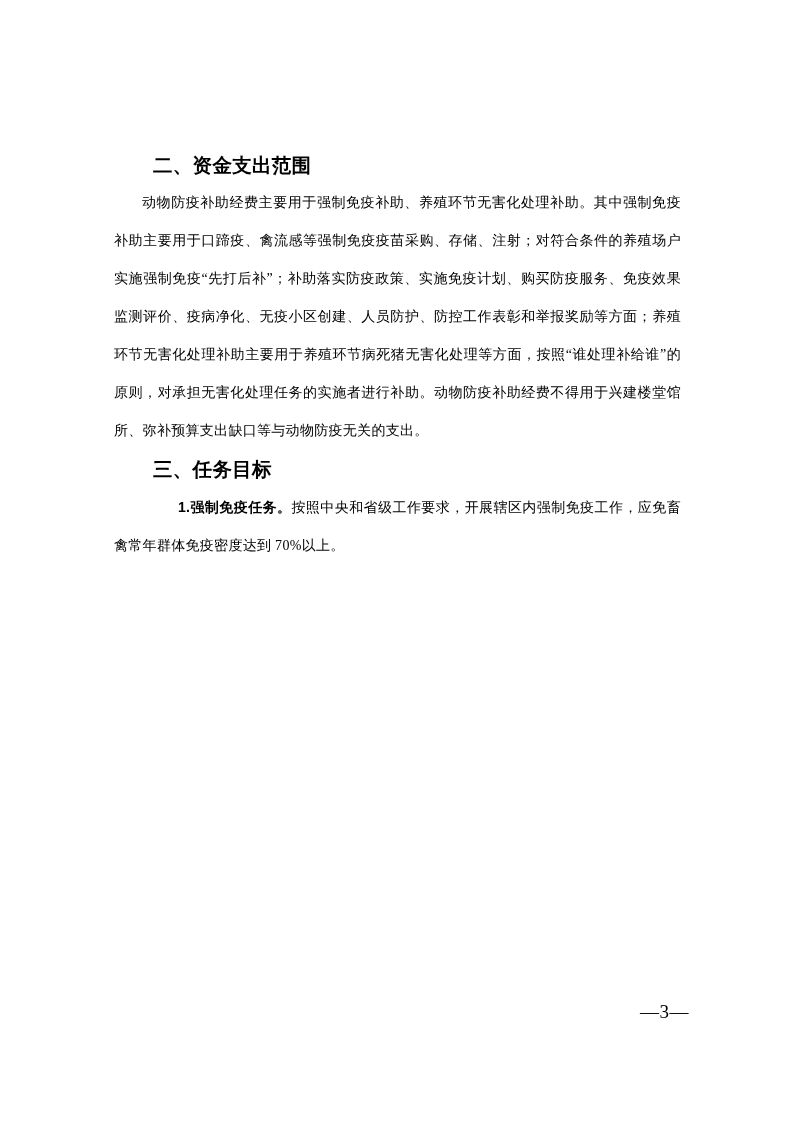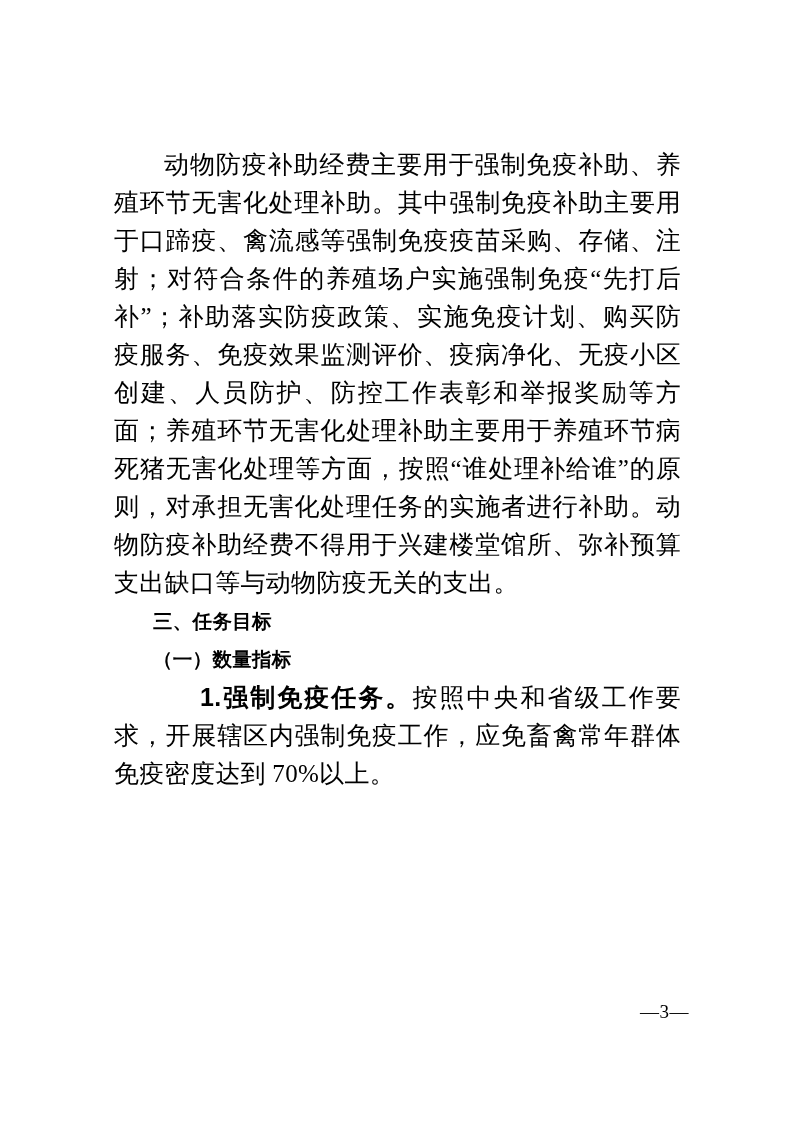--- a/index.html
+++ b/index.html
@@ -20,21 +20,21 @@
     top: 0;
     left: 0;
     width: 793px;
     height: 1122px;
     box-sizing: border-box;
     padding: 146px 112px 0 114px;
     background: #ffffff;
   }
   .para {
     margin: 0;
-    font-size: 25px;
+    font-size: 14px;
     line-height: 38px;
     text-align: justify;
     text-indent: 2em;
     letter-spacing: 0.3px;
     word-break: break-all;
   }
   .heading {
     font-weight: bold;
     font-family: "Liberation Sans", "DejaVu Sans", sans-serif;
     font-size: 19.5px;
@@ -51,26 +51,26 @@
     font-size: 19px;
     line-height: 28px;
     letter-spacing: 0.5px;
   }
 </style>
 </head>
 <body>
 
 <div class="page">
 
+  <div class="para heading">二、资金支出范围</div>
 
   <p class="para">动物防疫补助经费主要用于强制免疫补助、养殖环节无害化处理补助。其中强制免疫补助主要用于口蹄疫、禽流感等强制免疫疫苗采购、存储、注射；对符合条件的养殖场户实施强制免疫“先打后补”；补助落实防疫政策、实施免疫计划、购买防疫服务、免疫效果监测评价、疫病净化、无疫小区创建、人员防护、防控工作表彰和举报奖励等方面；养殖环节无害化处理补助主要用于养殖环节病死猪无害化处理等方面，按照“谁处理补给谁”的原则，对承担无害化处理任务的实施者进行补助。动物防疫补助经费不得用于兴建楼堂馆所、弥补预算支出缺口等与动物防疫无关的支出。</p>
 
   <div class="para heading">三、任务目标</div>
 
-  <div class="para heading">（一）数量指标</div>
 
   <p class="para"><span class="lead">1.强制免疫任务。</span><span>按照中央和省级工作要求，开展辖区内强制免疫工作，应免畜禽常年群体免疫密度达到 70%以上。</span></p>
 
 
 
 
   <div class="page-number">—3—</div>
 
 </div>
 

